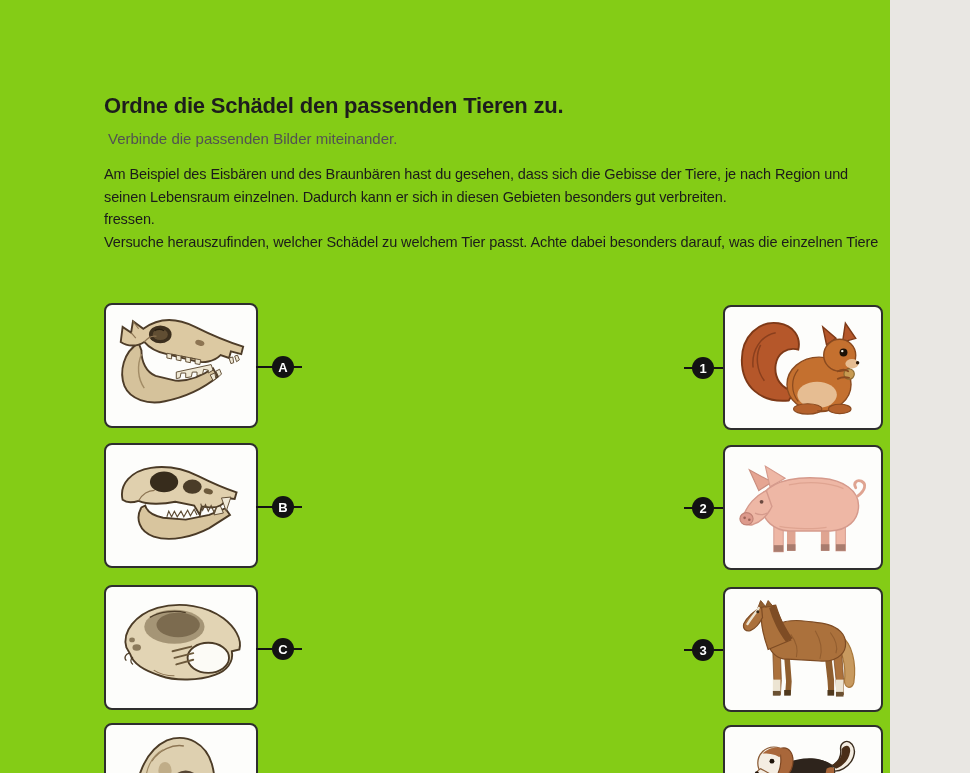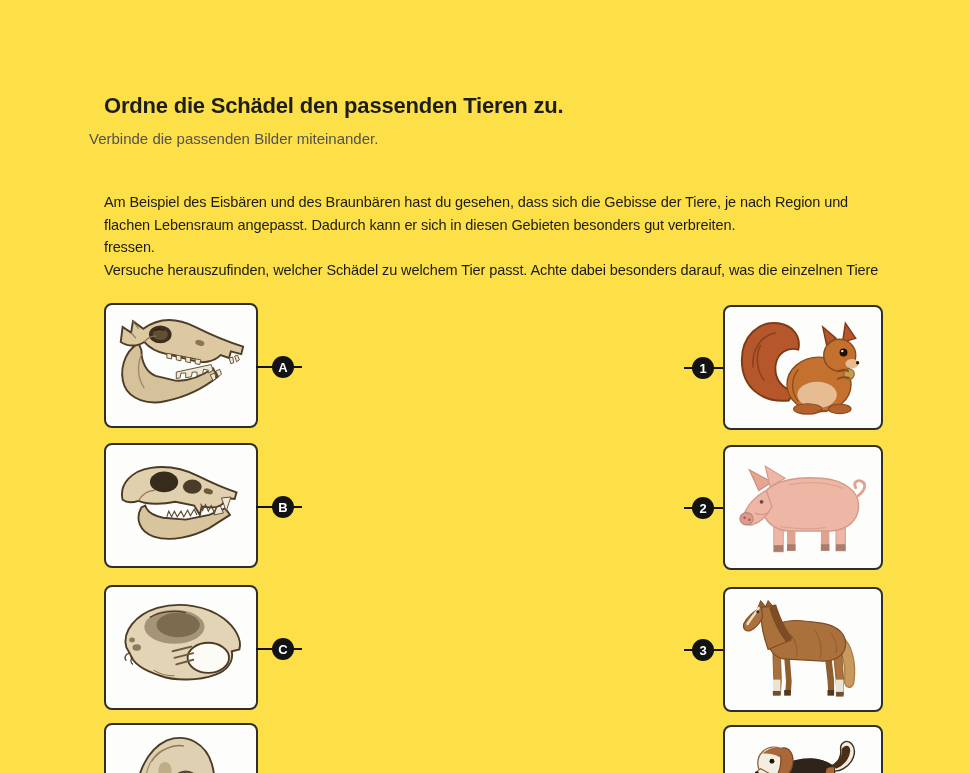--- a/index.html
+++ b/index.html
@@ -1,35 +1,34 @@
 <!DOCTYPE html>
 <html><head>
 <meta charset="utf-8">
 <style>
   * { margin:0; padding:0; box-sizing:border-box; }
   html,body { background:#e9e7e3; }
   .page {
-    position:relative; width:970px; height:773px;
-    background:#fde047; overflow:hidden;
+    position:relative; width:890px; height:773px;
+    background:#84cc16; overflow:hidden;
     font-family:"Liberation Sans", sans-serif;
   }
   .title {
     position:absolute; left:104px; top:93px;
     font-size:22px; font-weight:700; color:#1d1d1d;
     letter-spacing:-0.2px; white-space:nowrap;
   }
   .subtitle {
-    position:absolute; left:89px; top:130px;
+    position:absolute; left:108px; top:130px;
     font-size:15px; color:#525252; white-space:nowrap;
   }
   .instructions {
     position:absolute; left:104px; top:163px;
     font-size:14.5px; line-height:22.5px; color:#1b1b1b;
     letter-spacing:-0.1px;
-    margin-top:28px;
   }
   .instructions .line { white-space:nowrap; }
   .card {
     position:absolute; width:154px; height:125px;
     background:#fdfdfb; border:2px solid #2e2e2e; border-radius:8px;
     display:flex; align-items:center; justify-content:center;
     overflow:hidden;
   }
   .card.right { width:160px; }
   .card svg { width:142px; height:113px; }
@@ -45,21 +44,21 @@
 </head>
 <body>
 
 <div class="page">
 
   <div class="title">Ordne die Schädel den passenden Tieren zu.</div>
   <div class="subtitle">Verbinde die passenden Bilder miteinander.</div>
 
   <div class="instructions">
     <div class="line">Am Beispiel des Eisbären und des Braunbären hast du gesehen, dass sich die Gebisse der Tiere, je nach Region und</div>
-    <div class="line">flachen Lebensraum angepasst. Dadurch kann er sich in diesen Gebieten besonders gut verbreiten.</div>
+    <div class="line">seinen Lebensraum einzelnen. Dadurch kann er sich in diesen Gebieten besonders gut verbreiten.</div>
     <div class="line">fressen.</div>
     <div class="line">Versuche herauszufinden, welcher Schädel zu welchem Tier passt. Achte dabei besonders darauf, was die einzelnen Tiere</div>
   </div>
 
   <div class="card" style="left:104px; top:303px;">
     <svg viewBox="0 0 150 120">
 
       <path d="M30,36 C14,46 9,66 15,82 C21,96 40,102 58,98 C78,94 98,85 114,72 L109,63 C96,72 82,77 69,76 L48,71 C38,67 33,56 33,44 Z" fill="#d5c29b" stroke="#4e3d29" stroke-width="2"></path>
       <path d="M33,48 C28,60 29,74 36,84" fill="none" stroke="#a28c66" stroke-width="1.5"></path>
 

